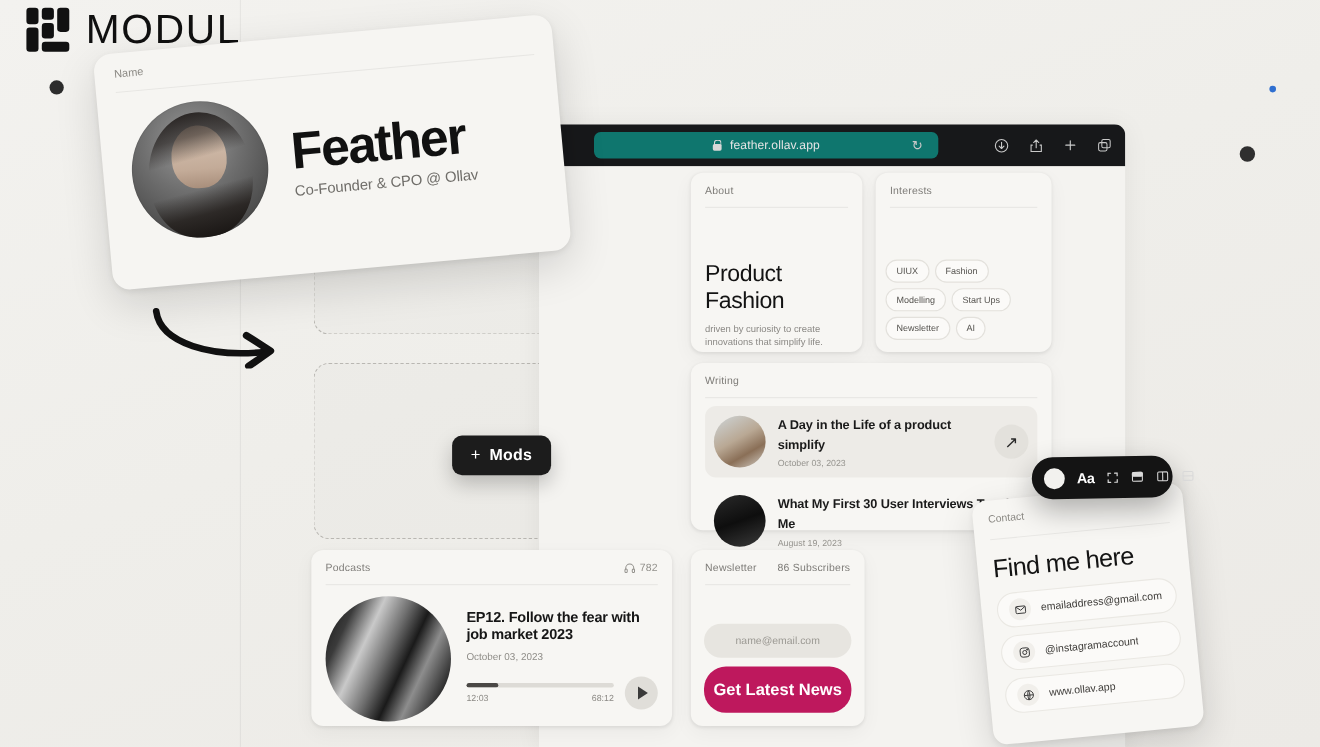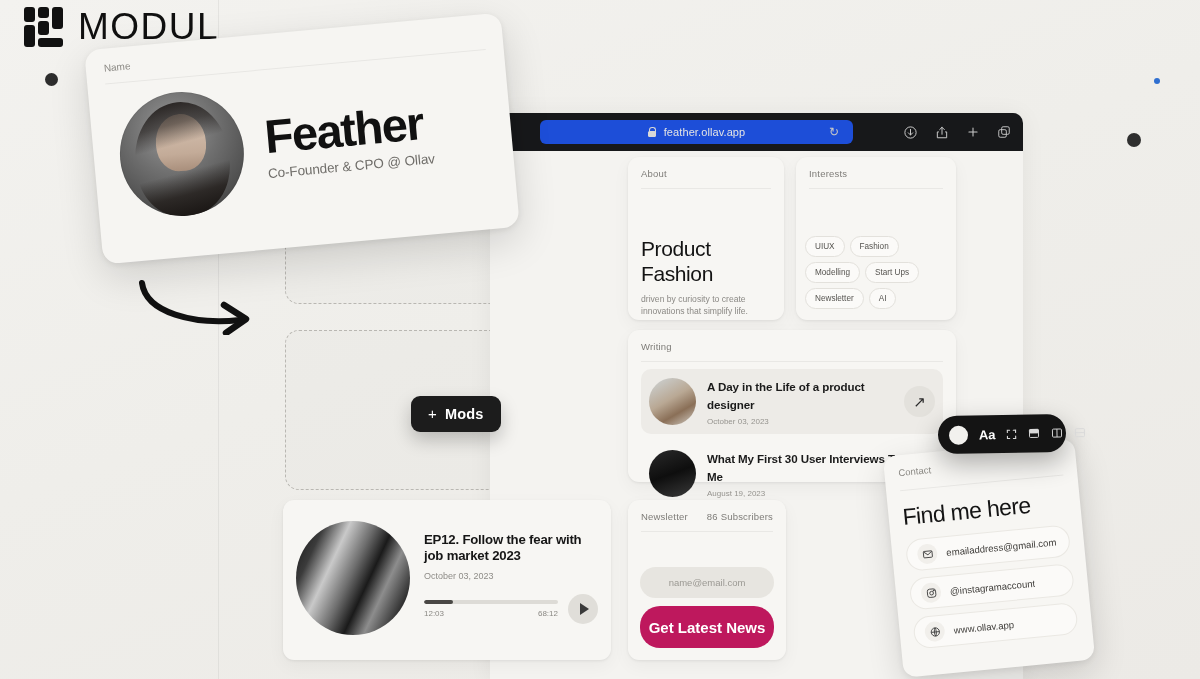--- a/index.html
+++ b/index.html
@@ -73,21 +73,21 @@
     box-shadow: 0 2px 24px rgba(0,0,0,.06);
     overflow: hidden;
   }
   .browser-bar {
     height: 38px; background: #17181a;
     display: flex; align-items: center; padding: 0 14px;
     position: relative;
   }
   .urlpill {
     position: absolute; left: 50px; right: 170px; top: 7px; height: 24px;
-    background: #1d4ed8; border-radius: 6px;
+    background: #0f766e; border-radius: 6px;
     display: flex; align-items: center; justify-content: center;
     gap: 8px;
   }
   .urlpill .lock { width: 8px; height: 10px; position: relative; }
   .urlpill .lock::before {
     content: ""; position: absolute; left: 0; bottom: 0; width: 8px; height: 6px;
     background: #d8d8d8; border-radius: 1.5px;
   }
   .urlpill .lock::after {
     content: ""; position: absolute; left: 1.8px; top: 0; width: 4.4px; height: 5px;
@@ -353,35 +353,46 @@
     </div>
   </div>
 
   <div class="card card-writing">
     <div class="card-head">
       <span>Writing</span>
     </div>
     <div class="write-row active">
       <span class="thumb t1"></span>
       <span class="write-text">
-        <span class="write-title">A Day in the Life of a product designer</span>
+        <span class="write-title">A Day in the Life of a product simplify</span>
         <span class="write-date" style="display:block">October 03, 2023</span>
       </span>
       <span class="arrow-btn">↗</span>
     </div>
     <div class="write-row plain">
       <span class="thumb t2"></span>
       <span class="write-text">
         <span class="write-title">What My First 30 User Interviews Taught Me</span>
         <span class="write-date" style="display:block">August 19, 2023</span>
       </span>
     </div>
   </div>
 
   <div class="card card-podcast">
+    <div class="card-head">
+      <span>Podcasts</span>
+      <span class="meta">
+        <svg width="11" height="11" viewBox="0 0 24 24" fill="none" stroke="#93918c" stroke-width="2">
+          <path d="M4 14v-2a8 8 0 0 1 16 0v2" stroke-linecap="round"></path>
+          <rect x="2.5" y="13.5" width="4.5" height="7" rx="2"></rect>
+            <rect x="17" y="13.5" width="4.5" height="7" rx="2"></rect>
+        </svg>
+        <span>782</span>
+      </span>
+    </div>
     <div class="pod-body">
       <span class="pod-art"></span>
       <span class="pod-info">
         <span class="pod-title" style="display:block">EP12. Follow the fear with job market 2023</span>
         <span class="pod-date" style="display:block">October 03, 2023</span>
         <span class="pod-player">
           <span class="pod-track">
             <span class="prog-rail" style="display:block">
               <span class="prog-fill" style="width: 22%;"></span>
             </span>

